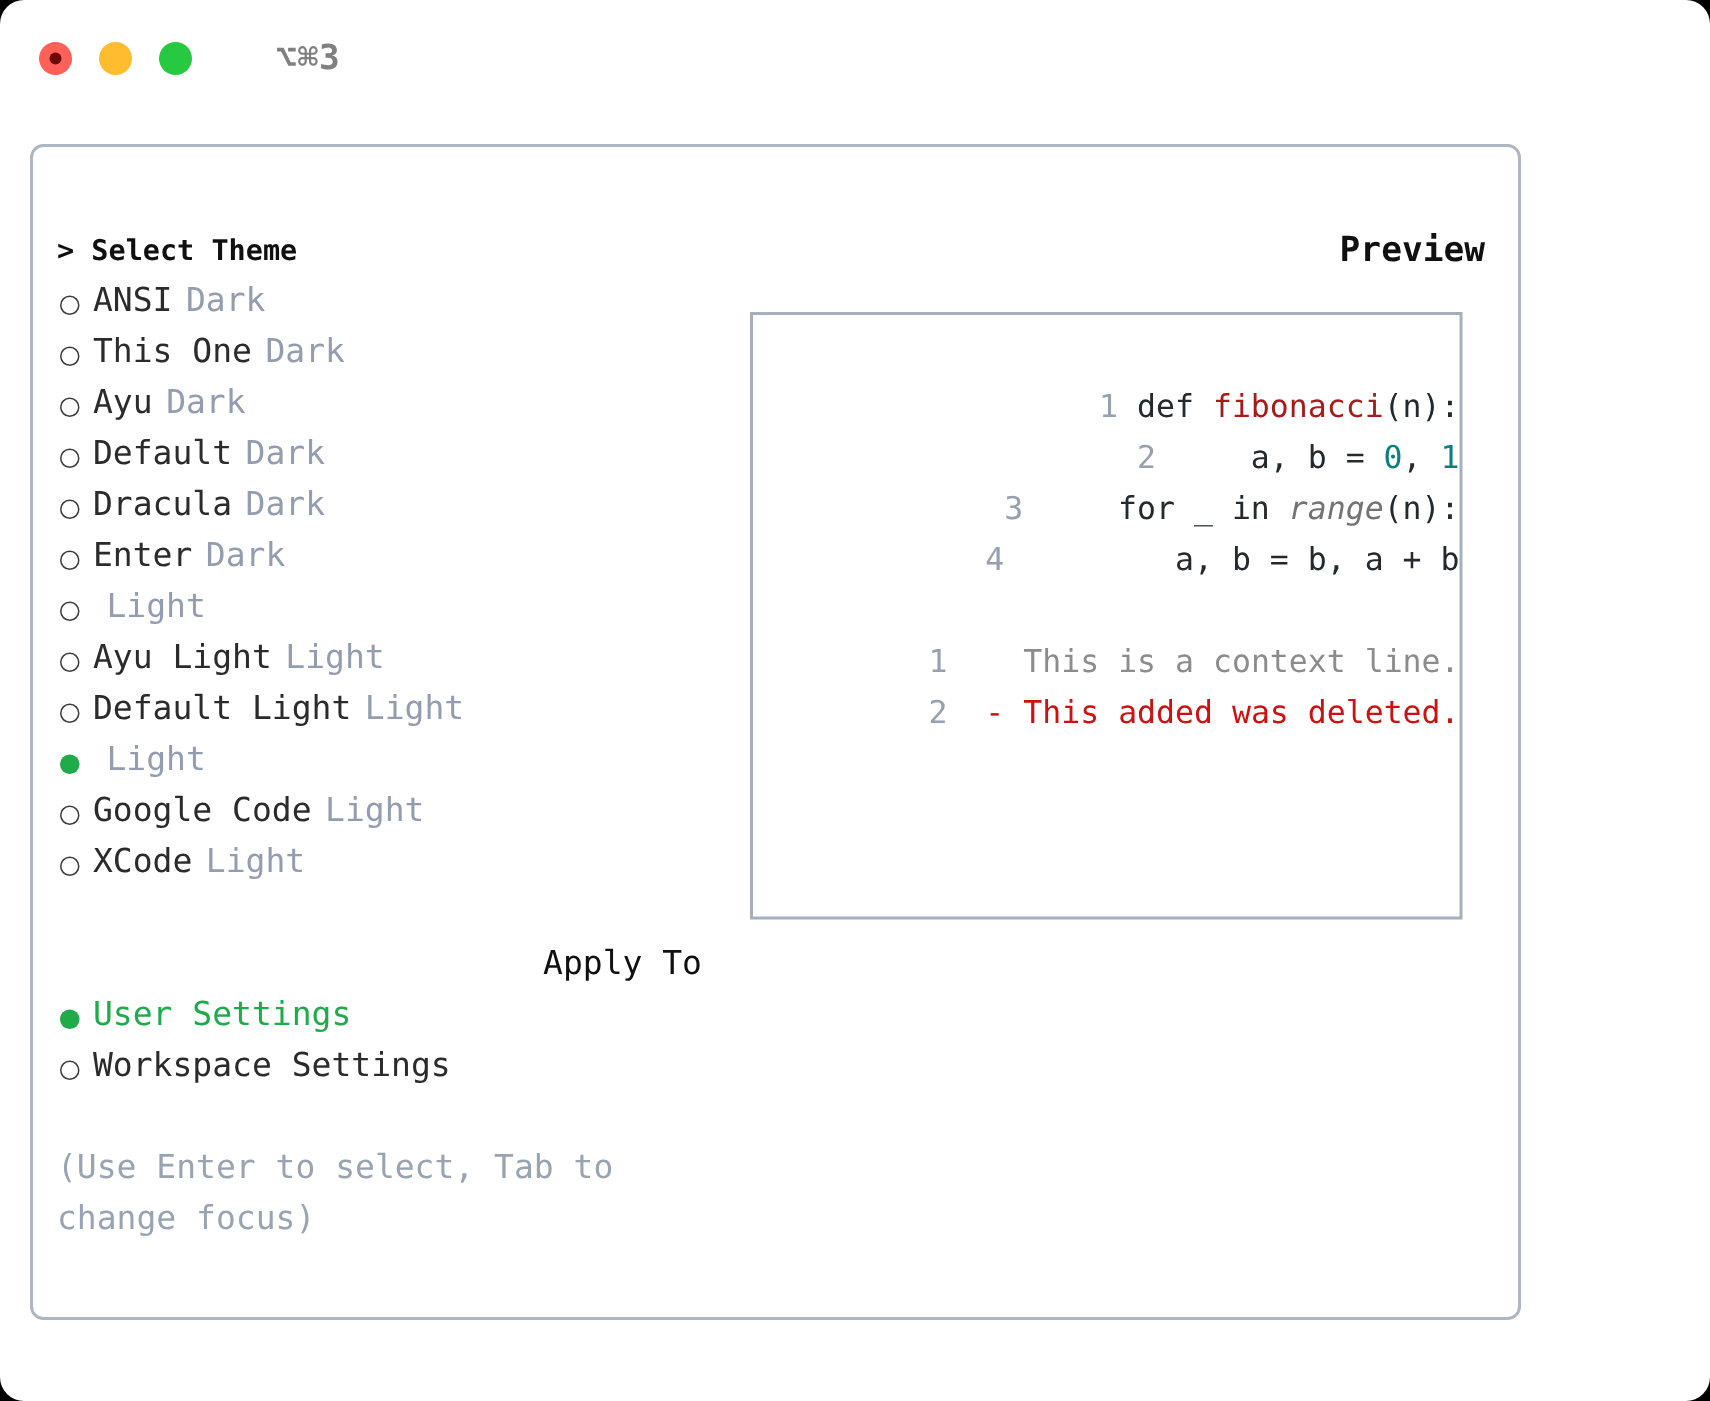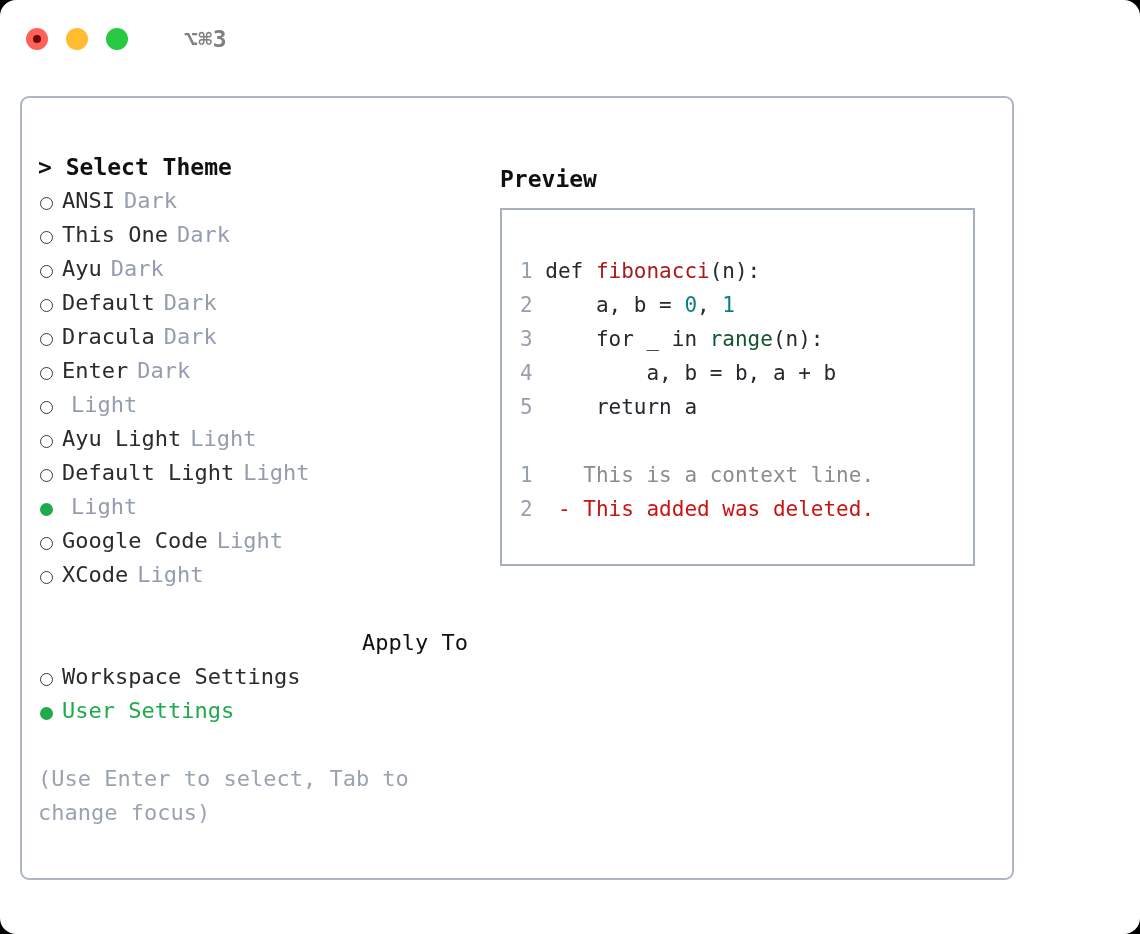--- a/index.html
+++ b/index.html
@@ -74,21 +74,21 @@
   }
 
   
   .left-col {
     position: absolute;
     left: 16px;
     top: 52px;
     width: 430px;
   }
   .section-title {
-    font-size: 23px;
+    font-size: 19px;
     font-weight: bold;
     color: #101010;
     line-height: 34px;
     white-space: pre;
   }
   .opt-row {
     display: flex;
     align-items: flex-start;
     font-size: 22px;
     line-height: 34px;
@@ -139,49 +139,50 @@
     color: #9aa3b2;
     width: 400px;
     white-space: pre-wrap;
     word-break: normal;
   }
 
   
   .right-col {
     position: absolute;
     left: 478px;
-    top: 64px;
+    top: 52px;
     width: 490px;
+    text-align: right;
   }
   .preview-title {
     font-size: 23px;
     font-weight: bold;
     color: #101010;
     line-height: 34px;
   }
   .preview-panel {
-    margin-top: 12px;
+    margin-top: 24px;
     width: 475px;
-    height: 358px;
+    height: 405px;
     border: 2px solid #a6afbd;
     box-sizing: border-box;
     background: #ffffff;
     padding: 44px 0 0 18px;
   }
   .code-line {
     font-size: 21px;
     line-height: 34px;
     white-space: pre;
     color: #24292e;
   }
   .ln { color: #97a0ae; }
   .tok-def     { color: #24292e; }
   .tok-fn      { color: #a91b1b; }
   .tok-num     { color: #0d7f7f; }
-  .tok-builtin { color: #14532d; }
+  .tok-builtin { color: #737373; font-style: italic; }
   .tok-plain   { color: #24292e; }
   .diff-ctx { color: #8c8c8c; }
   .diff-del { color: #cc1111; }
   .diff-add { color: #18b318; }
   .blank-line { height: 34px; }
 </style>
 </head>
 <body>
 
 <div class="page">
@@ -214,38 +215,37 @@
             <div class="opt-row"><span class="marker off"><span class="circ"></span></span><span class="opt-name">Default Light</span><span class="opt-variant">Light</span></div>
             <div class="opt-row selected"><span class="marker on"><span class="circ"></span></span><span class="opt-variant">Light</span></div>
             <div class="opt-row"><span class="marker off"><span class="circ"></span></span><span class="opt-name">Google Code</span><span class="opt-variant">Light</span></div>
             <div class="opt-row"><span class="marker off"><span class="circ"></span></span><span class="opt-name">XCode</span><span class="opt-variant">Light</span></div>
           </div>
 
         <div class="spacer-line"></div>
 
         <div class="group-label">Apply To</div>
         <div id="apply-list">
+            <div class="opt-row selected"><span class="marker on"><span class="circ"></span></span><span class="opt-name">User Settings</span></div>
             <div class="opt-row"><span class="marker off"><span class="circ"></span></span><span class="opt-name">Workspace Settings</span></div>
-            <div class="opt-row selected"><span class="marker on"><span class="circ"></span></span><span class="opt-name">User Settings</span></div>
           </div>
 
         <div class="spacer-line"></div>
 
         <div class="hint">(Use Enter to select, Tab to change focus)</div>
       </div>
 
       <div class="right-col">
         <div class="preview-title">Preview</div>
         <div class="preview-panel">
           <div id="code-block">
               <div class="code-line"><span class="ln">1</span><span> </span><span class="tok-def">def </span><span class="tok-fn">fibonacci</span><span class="tok-plain">(n):</span></div>
               <div class="code-line"><span class="ln">2</span><span> </span><span class="tok-plain">    a, b = </span><span class="tok-num">0</span><span class="tok-plain">, </span><span class="tok-num">1</span></div>
               <div class="code-line"><span class="ln">3</span><span> </span><span class="tok-plain">    for _ in </span><span class="tok-builtin">range</span><span class="tok-plain">(n):</span></div>
               <div class="code-line"><span class="ln">4</span><span> </span><span class="tok-plain">        a, b = b, a + b</span></div>
-              <div class="code-line"><span class="ln">5</span><span> </span><span class="tok-plain">    return a</span></div>
             </div>
           <div class="blank-line"></div>
           <div id="diff-block">
               <div class="code-line"><span class="ln">1</span><span class="diff-ctx">    </span><span class="diff-ctx">This is a context line.</span></div>
               <div class="code-line"><span class="ln">2</span><span class="diff-del">  - </span><span class="diff-del">This added was deleted.</span></div>
             </div>
         </div>
       </div>
 
     </div>

